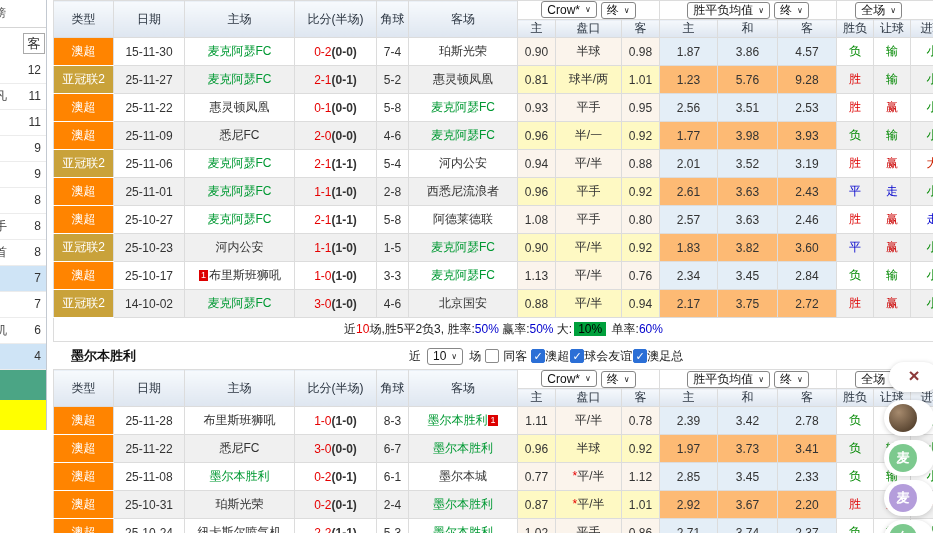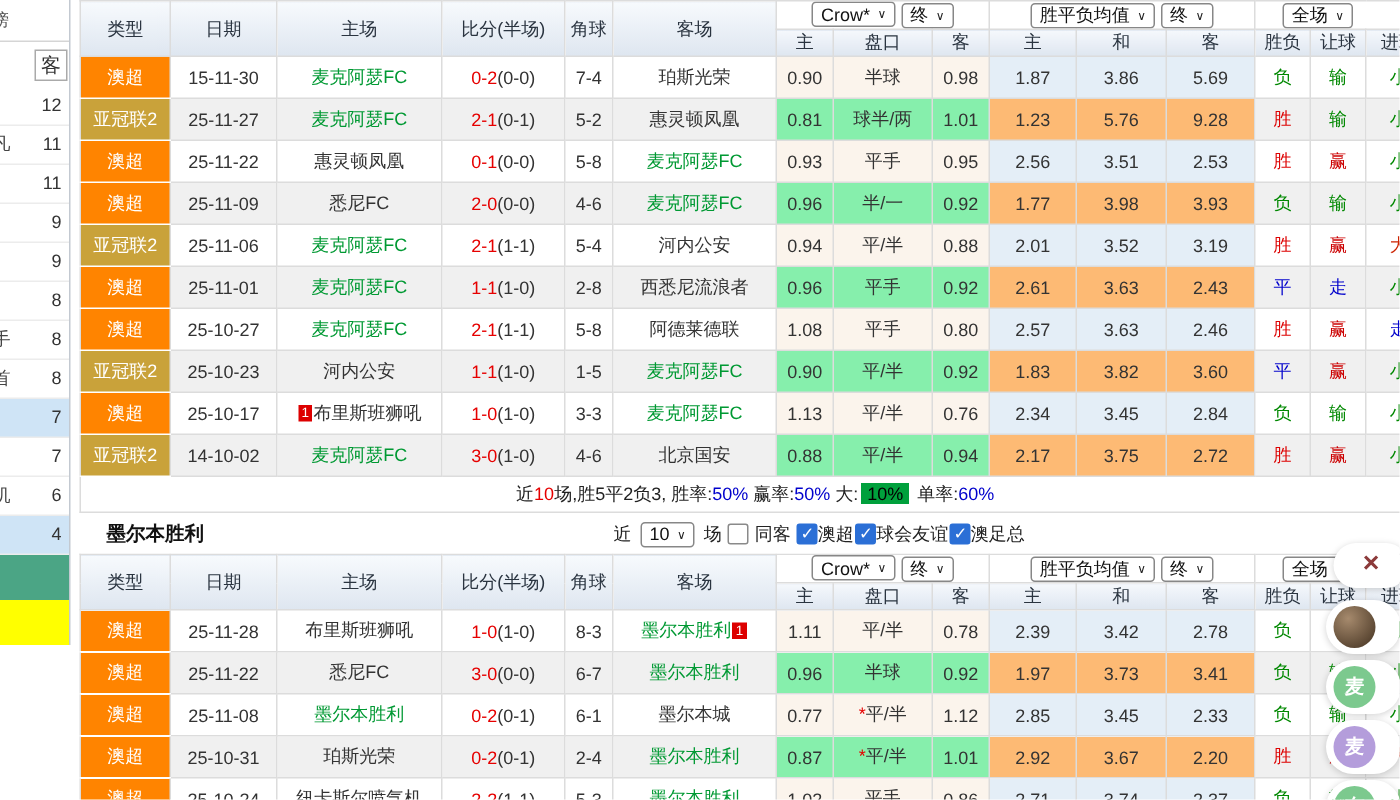--- a/index.html
+++ b/index.html
@@ -26,28 +26,28 @@
   .main { position:absolute; left:53px; top:0; width:901px; }
   table.grid { border-collapse:collapse; table-layout:fixed; width:901px; }
   table.grid th, table.grid td { border:1px solid #dcdcdc; text-align:center; overflow:hidden;
     white-space:nowrap; padding:0; font-weight:normal; }
   thead .mainh { background:linear-gradient(#f7fafd,#dee6f0); color:#2a3440; height:36px; }
   thead .selcell { background:#fff; border-color:#fff #fff #dcdcdc #fff; height:19px; }
   thead .subrow th { background:linear-gradient(#f5f8fc,#dee6f0); color:#2a3440; height:17px; }
   tbody td { height:28px; color:#333; }
   tbody tr.alt td { background:#f0f0f0; }
   td.c-odd { background:#fbf4ec; }
-  tr.alt td.c-odd { background:#86efac; }
+  tr.alt td.c-odd { background:#fef9c3; }
   td.c-avg { background:#e4eef7; }
   tr.alt td.c-avg { background:#fdba74; }
   td.c-type { color:#fff; }
   td.c-type.orange { background:#ff8400 !important; border-bottom-color:#fff; }
   td.c-type.gold   { background:#c9a23a !important; border-bottom-color:#fff; }
   .sc { color:#e60000; }
-  .half { color:#333; }
+  .half { color:#333;font-weight:bold; }
   .team { color:#333; cursor:pointer; }
   .team.green { color:#009933; }
   .numbadge { background:#dd0000; color:#fff; font-size:9px; line-height:11px;
     display:inline-block; padding:0 2px; margin:0 1px; vertical-align:1px; }
   .star { color:#e60000; }
   td.c-res { font-weight:bold; }
 
   
   .sel { display:inline-flex; align-items:center; border:1px solid #878787; border-radius:3px;
     background:#fff; padding:0 5px; height:17px; color:#111; margin:0 2px; cursor:pointer; }
@@ -214,21 +214,21 @@
     <td class="c-date">15-11-30</td>
     <td class="c-home"><span class="team green">麦克阿瑟FC</span></td>
     <td class="c-score"><span class="sc">0-2</span><span class="half">(0-0)</span></td>
     <td class="c-corner">7-4</td>
     <td class="c-away"><span class="team">珀斯光荣</span></td>
     <td class="c-odd">0.90</td>
     <td class="c-odd"><span class="star"></span><span>半球</span></td>
     <td class="c-odd">0.98</td>
     <td class="c-avg">1.87</td>
     <td class="c-avg">3.86</td>
-    <td class="c-avg">5.69</td>
+    <td class="c-avg">4.57</td>
     <td class="c-res" style="color: rgb(0, 136, 0);">负</td>
     <td class="c-res" style="color: rgb(0, 136, 0);">输</td>
     <td class="c-res" style="color: rgb(0, 136, 0);">小</td>
   </tr>
         <tr class="alt">
     <td class="c-type gold">亚冠联2</td>
     <td class="c-date">25-11-27</td>
     <td class="c-home"><span class="team green">麦克阿瑟FC</span></td>
     <td class="c-score"><span class="sc">2-1</span><span class="half">(0-1)</span></td>
     <td class="c-corner">5-2</td>

